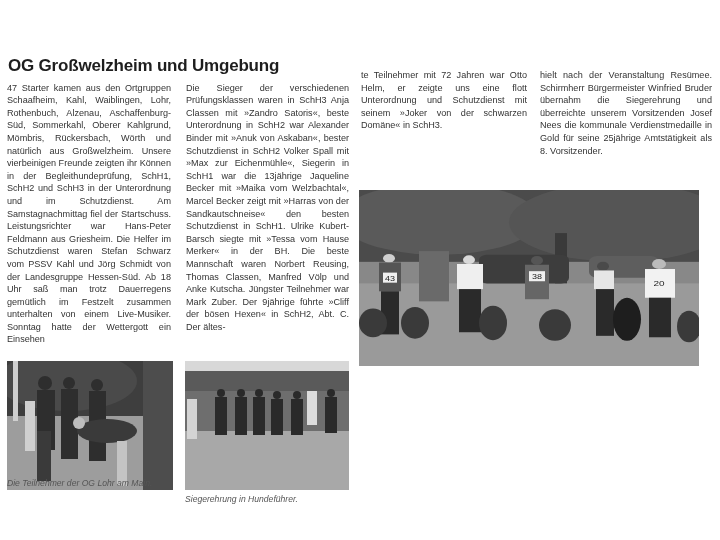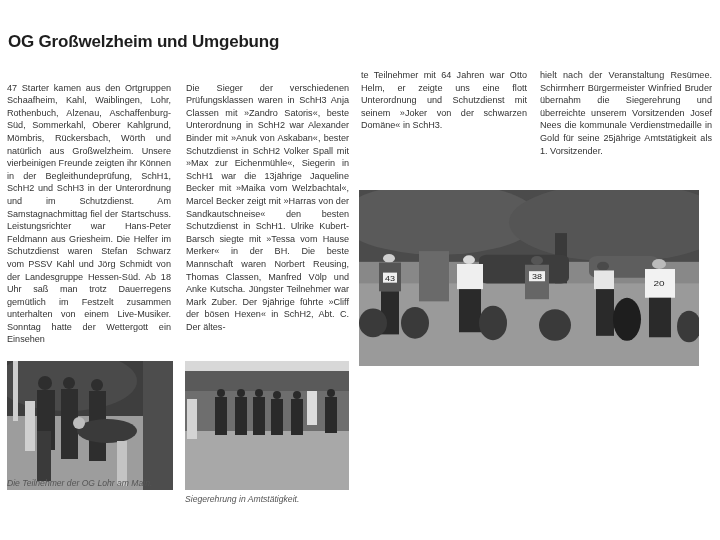--- a/index.html
+++ b/index.html
@@ -1,21 +1,21 @@
 <!DOCTYPE html>
 <html><head>
   <meta charset="utf-8">
   <style>
     html, body { margin: 0; padding: 0; }
     body {
       width: 720px; height: 540px; background: #ffffff; position: relative; overflow: hidden;
       font-family: "Liberation Sans", sans-serif; color: #2a2a2a;
     }
     .title {
-      position: absolute; left: 8px; top: 32px;
+      position: absolute; left: 8px; top: 56px;
       font-family: "Liberation Sans", sans-serif; font-weight: bold; font-size: 17px;
       color: #1e1e1e; letter-spacing: -0.2px; white-space: nowrap;
     }
     .col {
       position: absolute; font-size: 9.1px; line-height: 12.6px; color: #333;
       text-align: justify; hyphens: none;
     }
     .col p { margin: 0; }
     .col p.gap { margin-top: 12.6px; }
     #col1 { left: 7px; top: 69px; width: 164px; }
@@ -41,25 +41,25 @@
 
 <div id="col1" class="col">
   <p class="gap">47 Starter kamen aus den Ortgruppen Schaafheim, Kahl, Waiblingen, Lohr, Rothenbuch, Alzenau, Aschaffenburg-Süd, Sommerkahl, Oberer Kahlgrund, Mömbris, Rückersbach, Wörth und natürlich aus Großwelzheim. Unsere vierbeinigen Freunde zeigten ihr Können in der Begleithundeprüfung, SchH1, SchH2 und SchH3 in der Unterordnung und im Schutzdienst. Am Samstagnachmittag fiel der Startschuss. Leistungsrichter war Hans-Peter Feldmann aus Griesheim. Die Helfer im Schutzdienst waren Stefan Schwarz vom PSSV Kahl und Jörg Schmidt von der Landesgruppe Hessen-Süd. Ab 18 Uhr saß man trotz Dauerregens gemütlich im Festzelt zusammen unterhalten von einem Live-Musiker. Sonntag hatte der Wettergott ein Einsehen</p>
 </div>
 
 <div id="col2" class="col">
   <p class="gap">Die Sieger der verschiedenen Prüfungsklassen waren in SchH3 Anja Classen mit »Zandro Satoris«, beste Unterordnung in SchH2 war Alexander Binder mit »Anuk von Askaban«, bester Schutzdienst in SchH2 Volker Spall mit »Max zur Eichenmühle«, Siegerin in SchH1 war die 13jährige Jaqueline Becker mit »Maika vom Welzbachtal«, Marcel Becker zeigt mit »Harras von der Sandkautschneise« den besten Schutzdienst in SchH1. Ulrike Kubert-Barsch siegte mit »Tessa vom Hause Merker« in der BH. Die beste Mannschaft waren Norbert Reusing, Thomas Classen, Manfred Völp und Anke Kutscha. Jüngster Teilnehmer war Mark Zuber. Der 9jährige führte »Cliff der bösen Hexen« in SchH2, Abt. C. Der ältes-</p>
 </div>
 
 <div id="col3" class="col">
-  <p>te Teilnehmer mit 64 Jahren war Otto Helm, er zeigte uns eine flott Unterordnung und Schutzdienst mit seinem »Joker von der schwarzen Domäne« in SchH3.</p>
+  <p>te Teilnehmer mit 72 Jahren war Otto Helm, er zeigte uns eine flott Unterordnung und Schutzdienst mit seinem »Joker von der schwarzen Domäne« in SchH3.</p>
 </div>
 
 <div id="col4" class="col">
-  <p>hielt nach der Veranstaltung Resümee. Schirmherr Bürgermeister Winfried Bruder übernahm die Siegerehrung und überreichte unserem Vorsitzenden Josef Nees die kommunale Verdienstmedaille in Gold für seine 25jährige Amtstätigkeit als 1. Vorsitzender.</p>
+  <p>hielt nach der Veranstaltung Resümee. Schirmherr Bürgermeister Winfried Bruder übernahm die Siegerehrung und überreichte unserem Vorsitzenden Josef Nees die kommunale Verdienstmedaille in Gold für seine 25jährige Amtstätigkeit als 8. Vorsitzender.</p>
 </div>
 
 <div id="photo1" class="photo">
   <svg viewBox="0 0 166 129" preserveAspectRatio="none">
     <rect width="166" height="129" fill="#8a8a8a"></rect>
     <rect width="166" height="55" fill="#3e3e3e"></rect>
     <ellipse cx="60" cy="20" rx="70" ry="30" fill="#4a4a4a"></ellipse>
     <rect x="0" y="55" width="166" height="74" fill="#9d9d9d"></rect>
     <rect x="6" y="0" width="5" height="60" fill="#cfcfcf"></rect>
     <g fill="#2e2e2e">
@@ -98,21 +98,21 @@
         <rect x="86" y="38" width="12" height="36"></rect>
       <circle cx="112" cy="34" r="4"></circle>
         <rect x="106" y="38" width="12" height="36"></rect>
       <circle cx="146" cy="32" r="4"></circle>
         <rect x="140" y="36" width="12" height="36"></rect>
     </g>
     <rect x="122" y="30" width="10" height="34" fill="#dcdcdc"></rect>
     <rect x="2" y="38" width="10" height="40" fill="#d4d4d4"></rect>
   </svg>
 </div>
-<div id="cap2" class="caption">Siegerehrung in Amtstätigkeit.</div>
+<div id="cap2" class="caption">Siegerehrung in Hundeführer.</div>
 
 <div id="photo3" class="photo">
   <svg viewBox="0 0 340 245" preserveAspectRatio="none">
     <rect width="340" height="245" fill="#888"></rect>
     <rect width="340" height="100" fill="#4b4b4b"></rect>
     <ellipse cx="80" cy="40" rx="100" ry="50" fill="#5a5a5a"></ellipse>
     <ellipse cx="260" cy="45" rx="110" ry="55" fill="#555"></ellipse>
     <rect x="196" y="60" width="12" height="90" fill="#3a3a3a"></rect>
     <rect x="0" y="130" width="340" height="115" fill="#9a9a9a"></rect>
     <rect x="60" y="85" width="30" height="70" fill="#6a6a6a"></rect>

